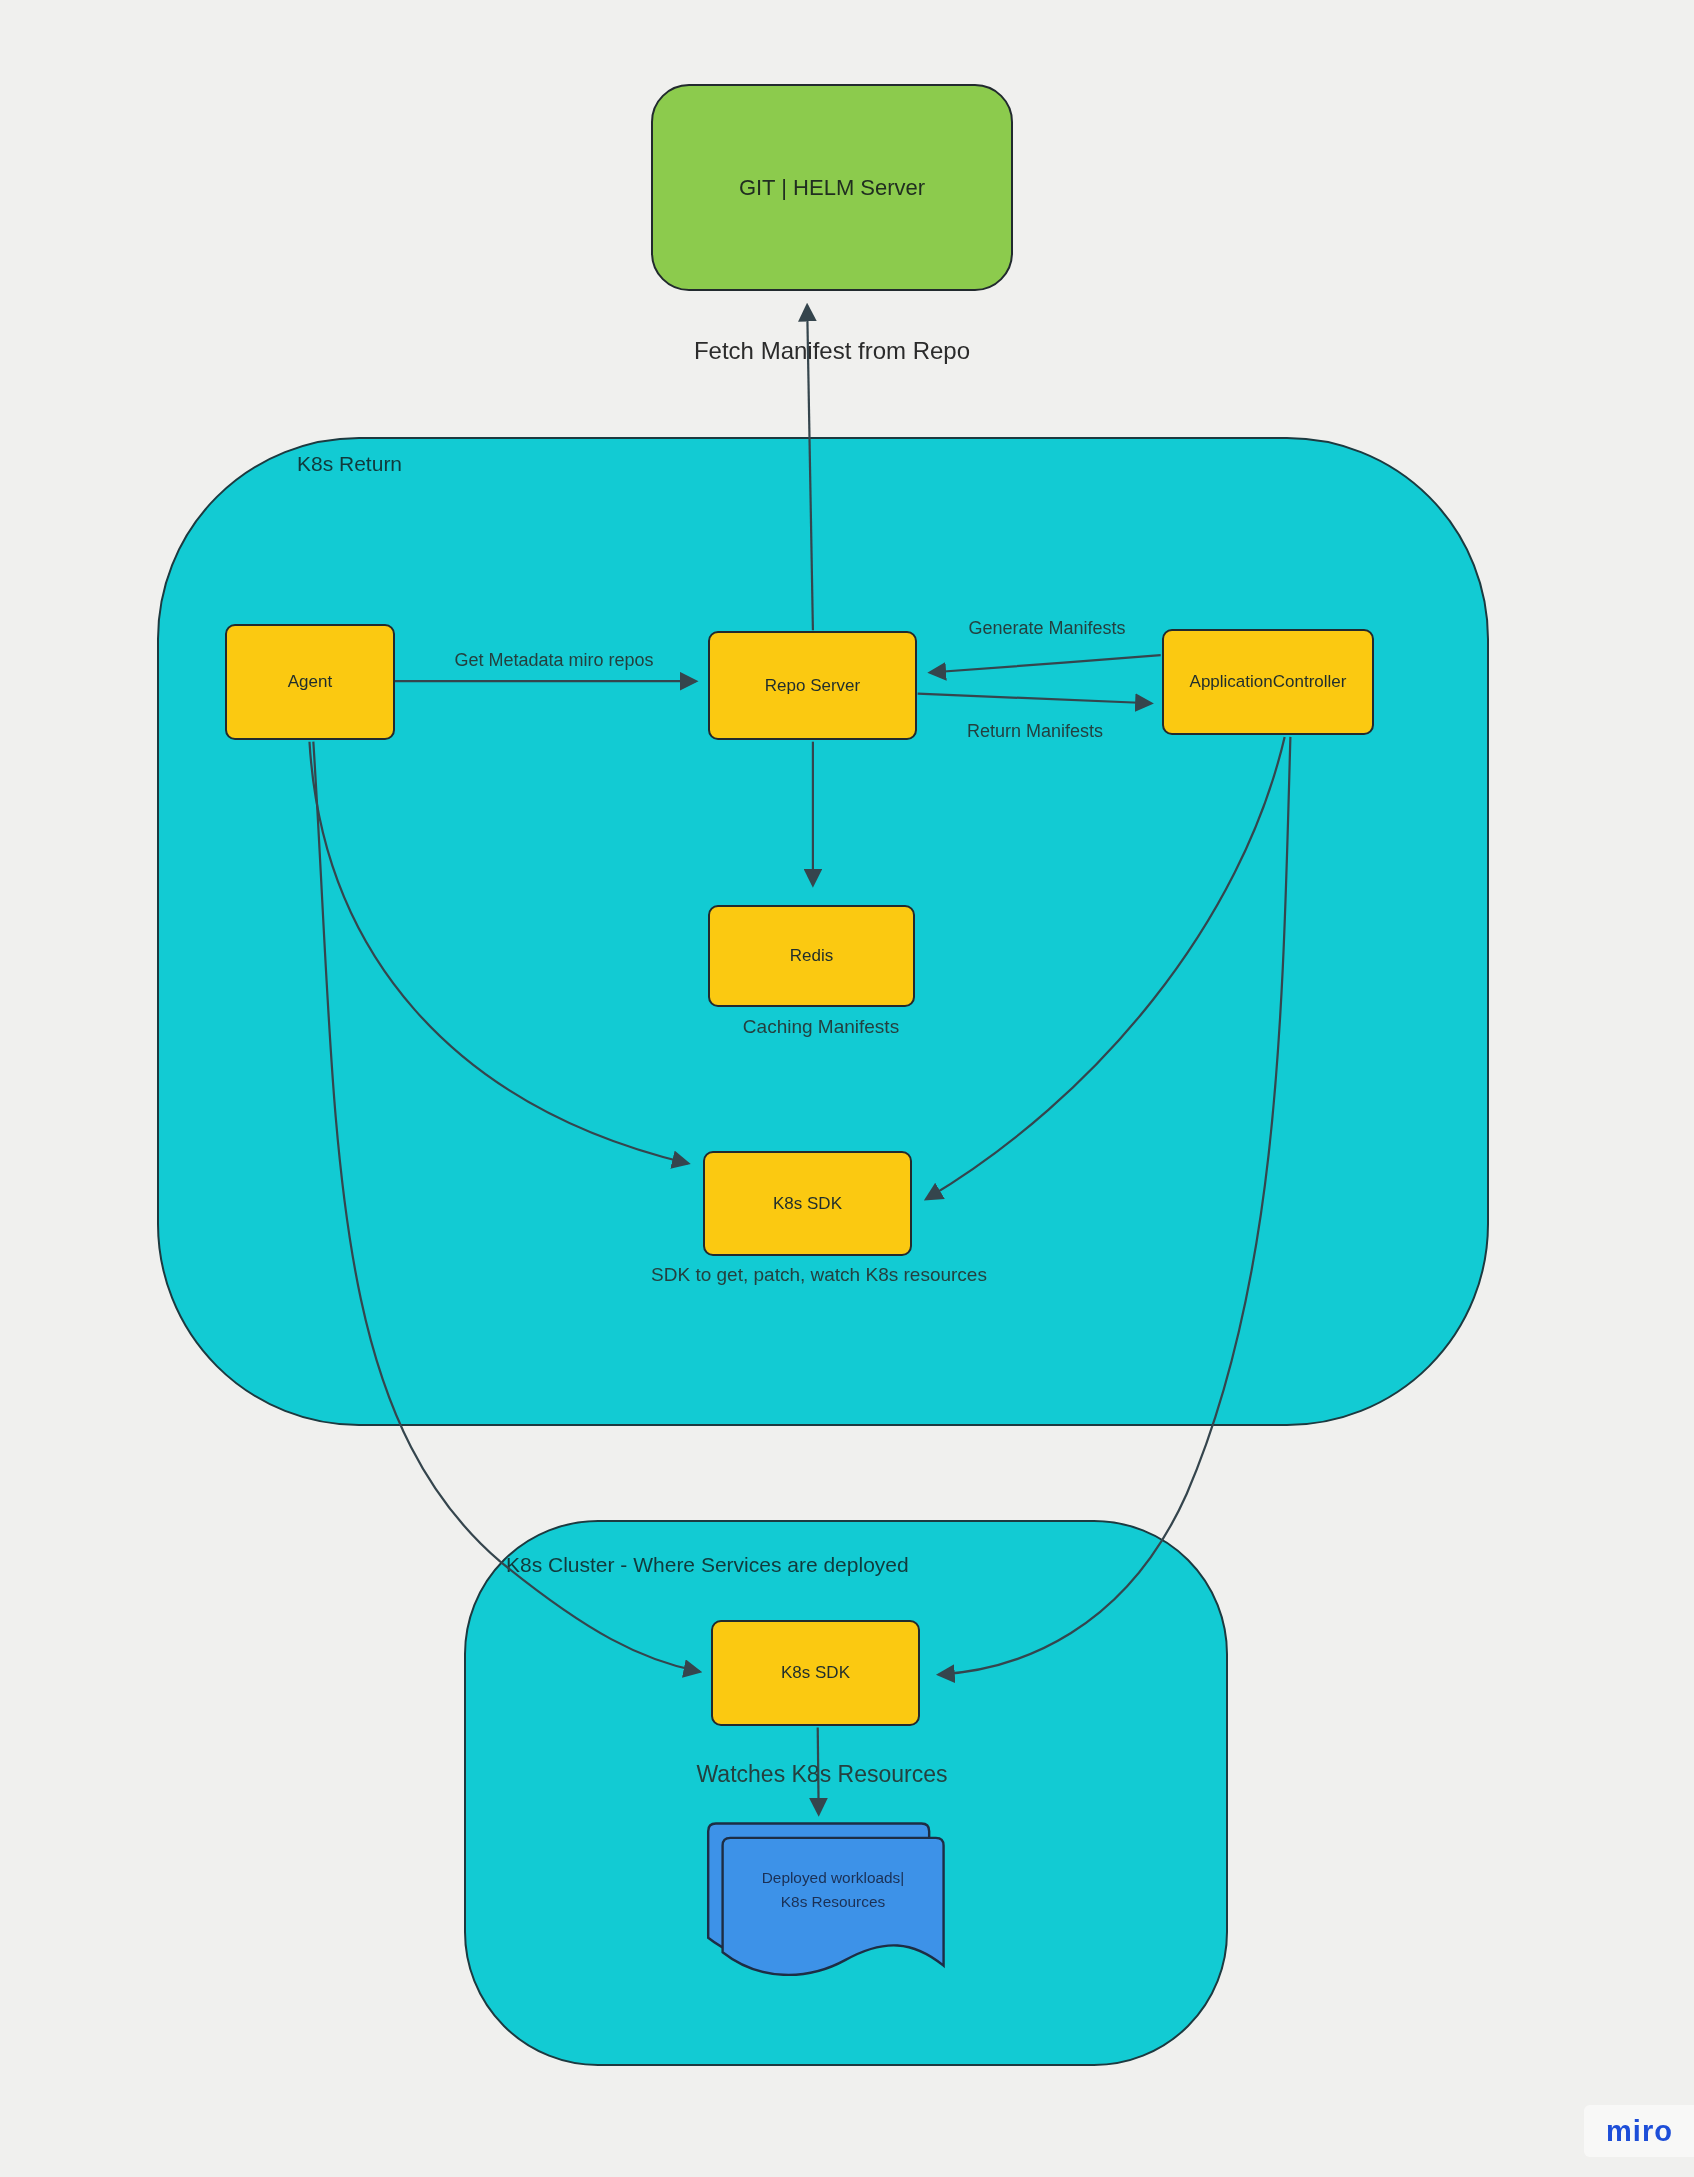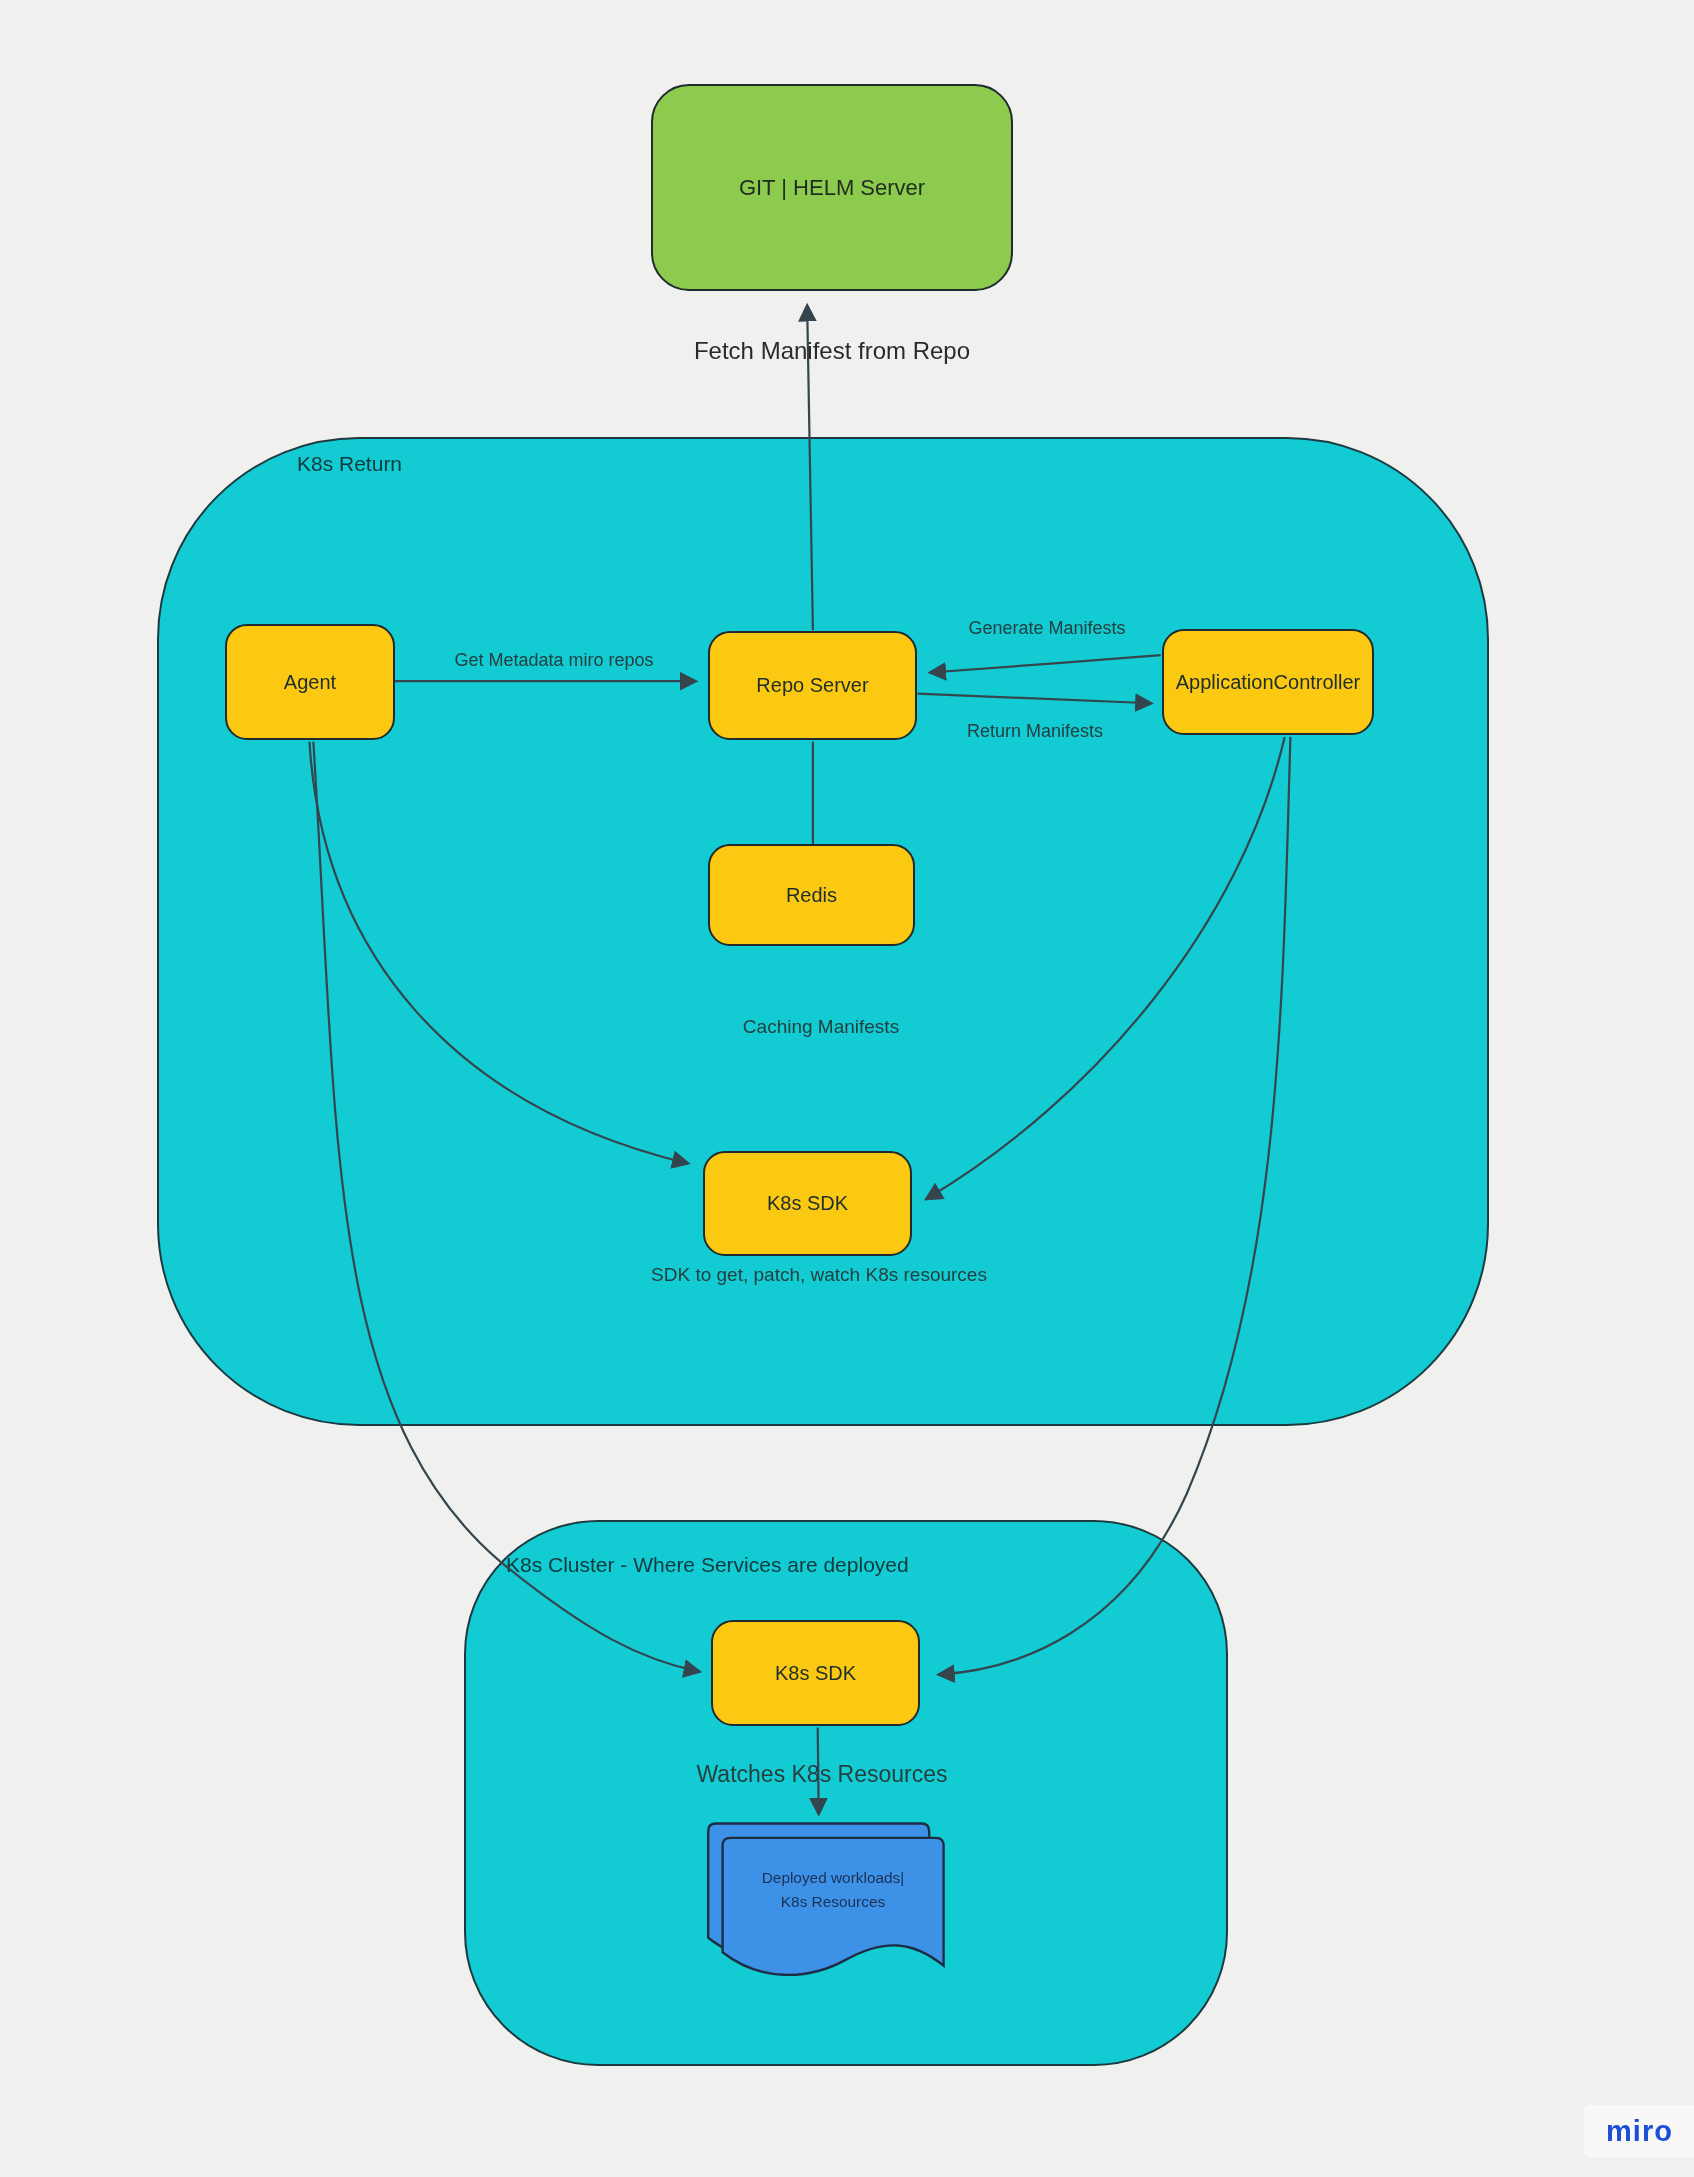--- a/index.html
+++ b/index.html
@@ -1,22 +1,22 @@
 <!DOCTYPE html>
 <html><head>
 <meta charset="utf-8">
 <style>
   html,body{margin:0;padding:0;}
   body{background:#f0f0ee;font-family:"Liberation Sans",sans-serif;}
   .canvas{position:relative;width:1695px;height:2178px;background:#f0f0ee;overflow:hidden;}
   .cluster{position:absolute;background:#12cbd3;border:2.9px solid #1d3a40;box-sizing:border-box;}
   .cluster-title{position:absolute;color:#113a3c;font-size:21px;font-weight:400;white-space:nowrap;}
-  .node{position:absolute;background:#fbc911;border:2.4px solid #222a2e;border-radius:22px;
+  .node{position:absolute;background:#fbc911;border:2.4px solid #222a2e;border-radius:10px;
         display:flex;align-items:center;justify-content:center;box-sizing:border-box;
-        color:#1f2d2d;font-size:20px;white-space:nowrap;z-index:3;}
+        color:#1f2d2d;font-size:17px;white-space:nowrap;z-index:3;}
   .node-green{background:#8ccb4d;border-radius:38px;font-size:22px;color:#202e20;}
   .lbl{position:absolute;color:#24403f;font-size:18px;white-space:nowrap;z-index:3;}
   .lbl-out{color:#2b2b2b;}
   .ctr{transform:translate(-50%,-50%);}
   svg.wires{position:absolute;left:0;top:0;z-index:2;}
   .doc-text{position:absolute;z-index:3;color:#1b3055;font-size:15.4px;text-align:center;line-height:1.55;transform:translate(-50%,0);}
   .watermark{position:absolute;right:0;bottom:21px;width:111px;height:52px;background:rgba(255,255,255,0.55);
              border-radius:5.8px 0 0 5.8px;display:flex;align-items:center;justify-content:center;z-index:4;}
   .watermark span{color:#1d4ed8;font-size:29px;font-weight:600;letter-spacing:1px;}
 </style>
@@ -62,21 +62,21 @@
   </div>
 
   <div class="node" style="left:708px;top:631px;width:209px;height:109px;">
     <span>Repo Server</span>
   </div>
 
   <div class="node" style="left:1162px;top:629px;width:212px;height:106px;">
     <span>ApplicationController</span>
   </div>
 
-  <div class="node" style="left:708px;top:844px;width:207px;height:102px;">
+  <div class="node" style="left:708px;top:905px;width:207px;height:102px;">
     <span>Redis</span>
   </div>
 
   <div class="node" style="left:703px;top:1151px;width:209px;height:105px;">
     <span>K8s SDK</span>
   </div>
 
   <div class="node" style="left:711px;top:1620px;width:209px;height:106px;">
     <span>K8s SDK</span>
   </div>

